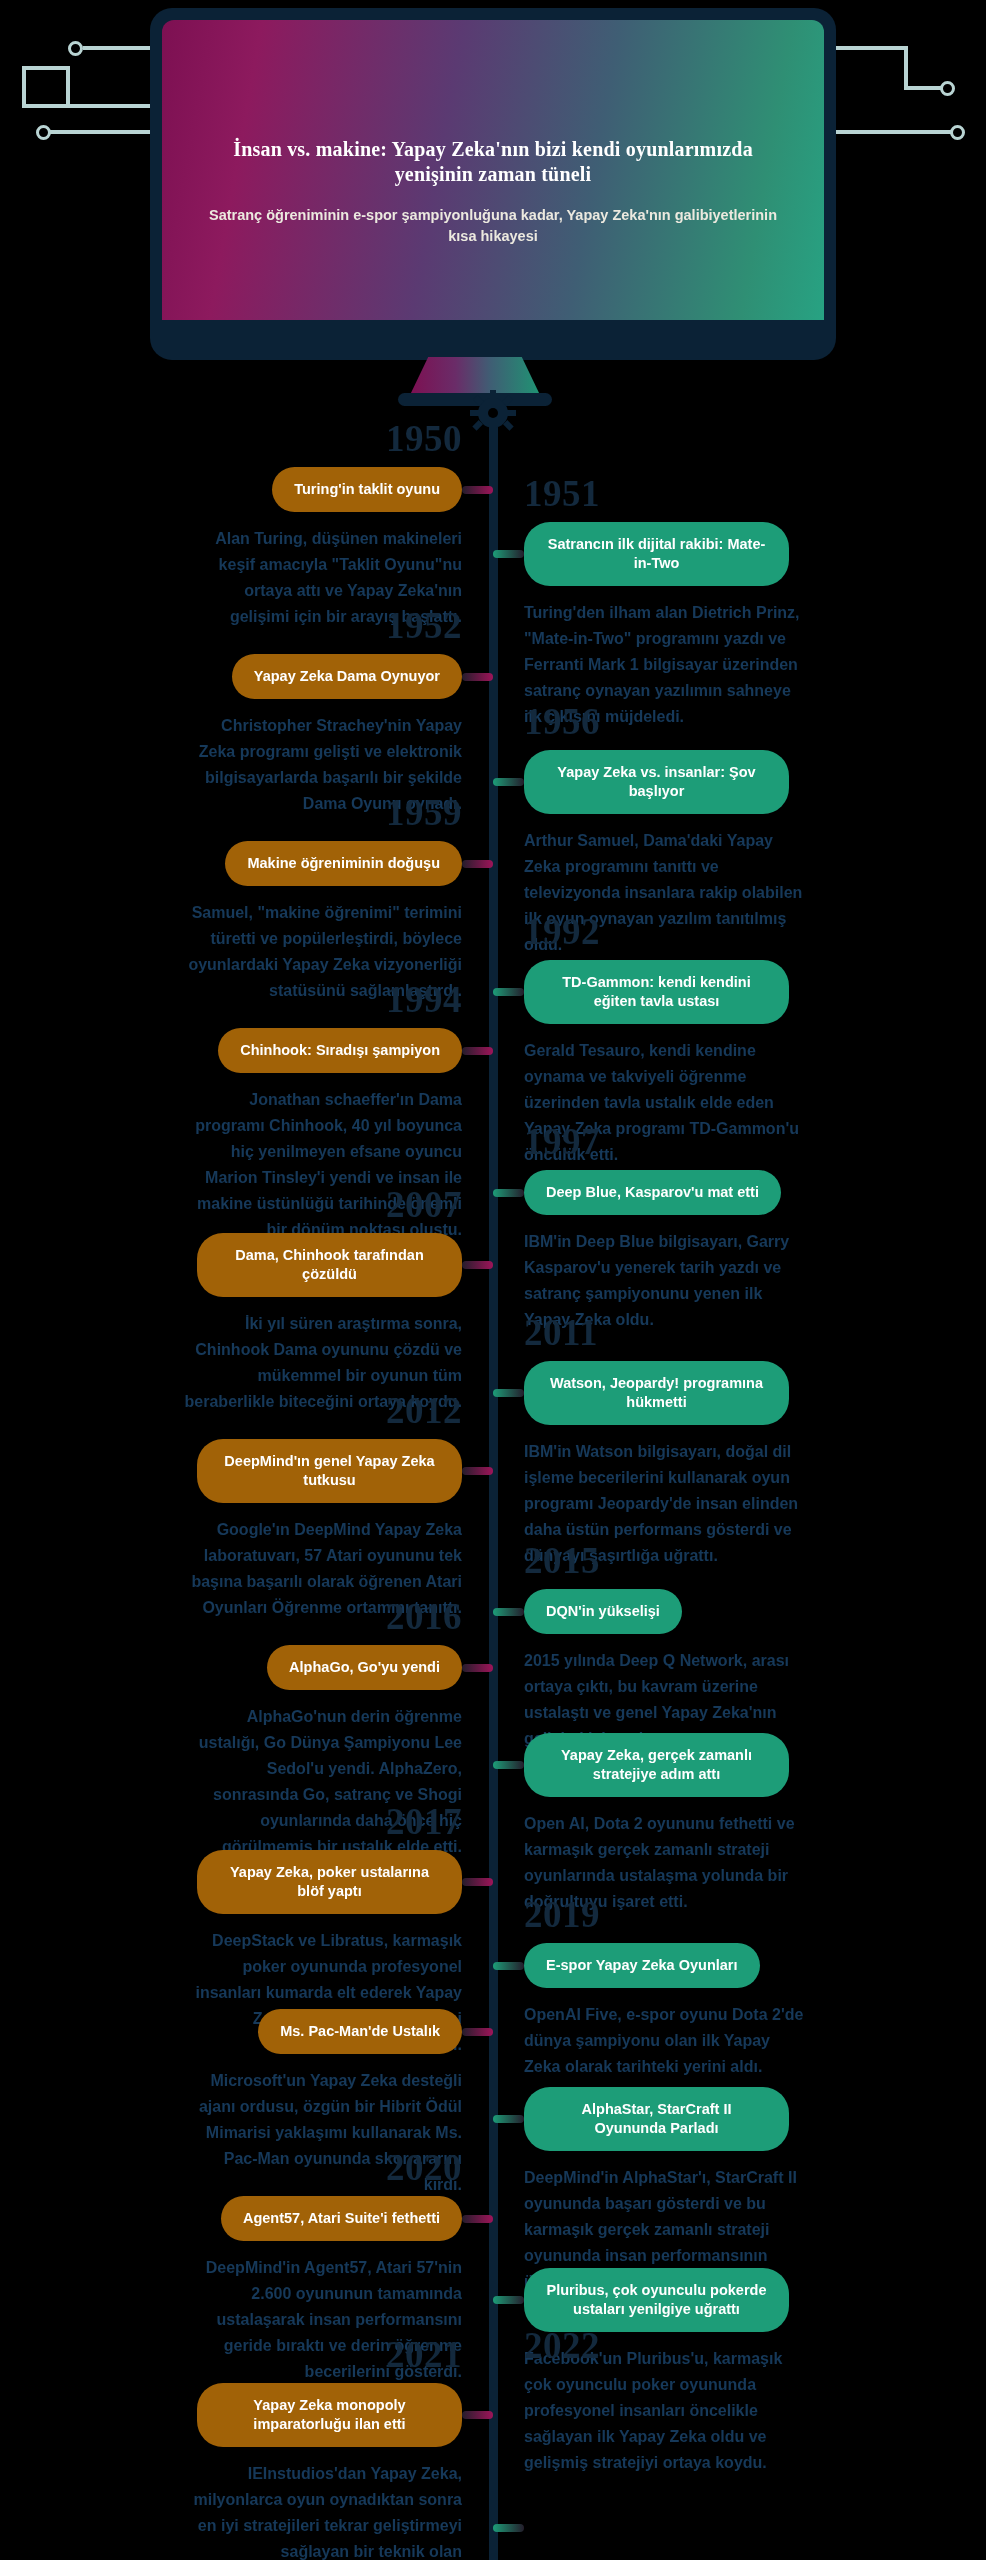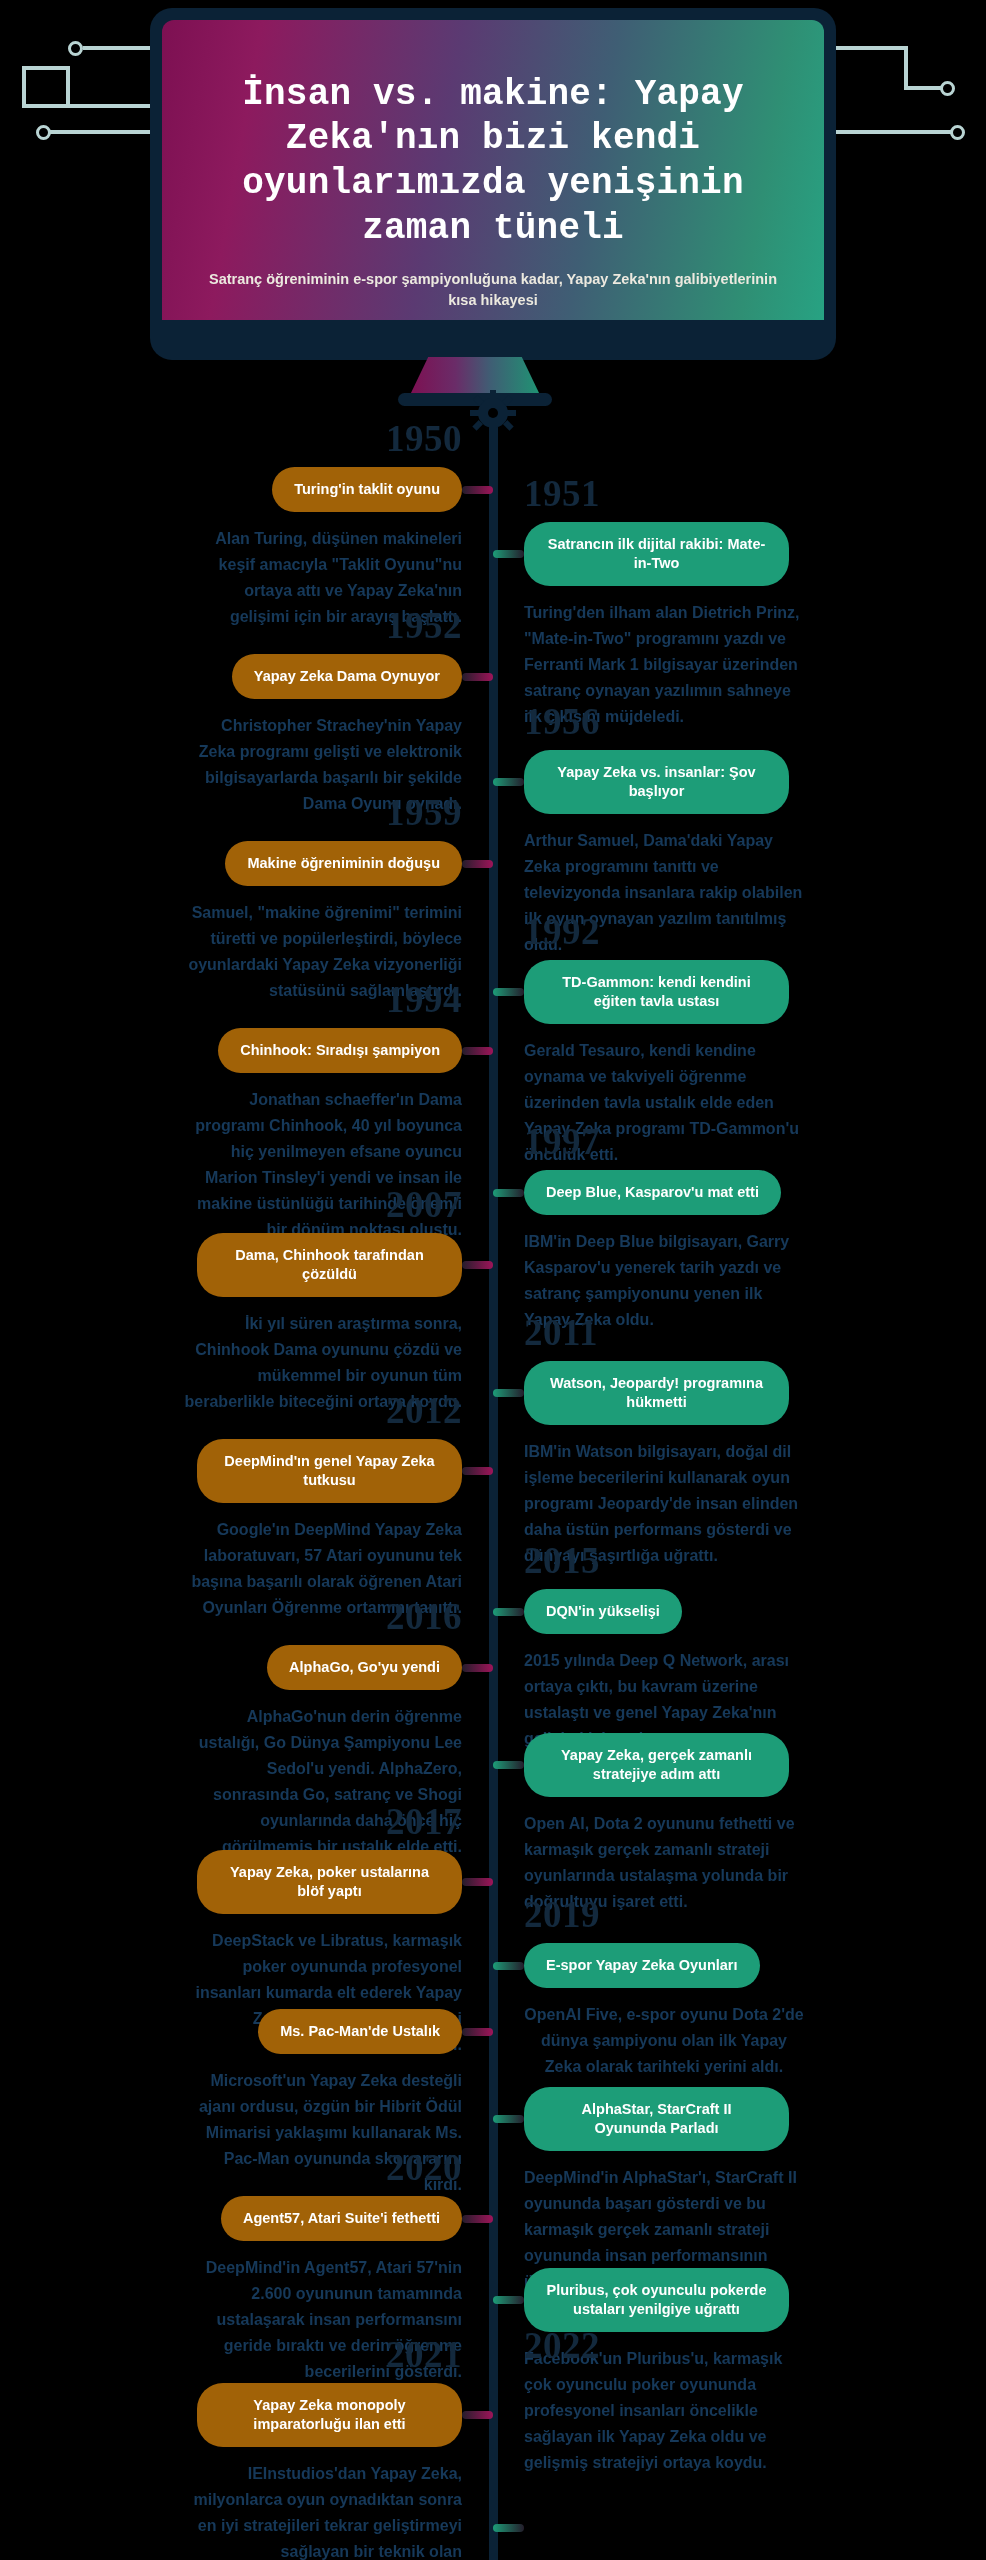--- a/index.html
+++ b/index.html
@@ -22,22 +22,22 @@
   }
   .screen{
     width:100%; height:100%;
     border-radius:12px 12px 0 0;
     background:linear-gradient(100deg,#7d1052 0%, #8d1a5e 14%, #5b3a72 42%, #3f5e74 64%, #2f8f74 88%, #27a383 100%);
     display:flex; flex-direction:column; align-items:center; justify-content:center;
     padding:18px 34px 30px 34px;
   }
   .screen-inner{ width:100%; }
   .main-title{
-    font-family:Liberation Mono, monospace;
-    font-size:36px; line-height:1.24; font-weight:700;
+    font-family:Liberation Serif, serif;
+    font-size:20px; line-height:1.24; font-weight:700;
     color:#ffffff; text-align:center; letter-spacing:.2px;margin-top:40px;
   }
   .main-sub{
     margin-top:18px;
     font-family:"Liberation Sans", sans-serif;
     font-size:14.5px; line-height:1.45; font-weight:700;
     color:#ece9df; text-align:center;
   }
   .monitor-base{
     position:absolute; left:150px; top:320px; width:686px; height:40px;
@@ -176,21 +176,21 @@
     <div class="entry left" style="left: 30px; width: 432px; text-align: right; top: 1609px;"><div style="margin-top: 0px;"><div class="pill magenta">Ms. Pac-Man'de Ustalık</div></div><div class="desc" style="margin-top: 14px; display: inline-block;">Microsoft'un Yapay Zeka desteğli ajanı ordusu, özgün bir Hibrit Ödül Mimarisi yaklaşımı kullanarak Ms. Pac-Man oyununda skor ararını kırdı.</div></div>
     <div class="entry left" style="left: 30px; width: 432px; text-align: right; top: 1749px;"><div class="year">2020</div><div style="margin-top: 10px;"><div class="pill magenta">Agent57, Atari Suite'i fethetti</div></div><div class="desc" style="margin-top: 14px; display: inline-block;">DeepMind'in Agent57, Atari 57'nin 2.600 oyununun tamamında ustalaşarak insan performansını geride bıraktı ve derin öğrenme becerilerini gösterdi.</div></div>
     <div class="entry left" style="left: 30px; width: 432px; text-align: right; top: 1936px;"><div class="year">2021</div><div style="margin-top: 10px;"><div class="pill magenta">Yapay Zeka monopoly imparatorluğu ilan etti</div></div><div class="desc" style="margin-top: 14px; display: inline-block;">IEInstudios'dan Yapay Zeka, milyonlarca oyun oynadıktan sonra en iyi stratejileri tekrar geliştirmeyi sağlayan bir teknik olan "nakrowevolution" (sinirsel evrim) sayesinde Monopoly oyununda ustalaştı.</div></div>
     <div class="entry right" style="left: 524px; width: 432px; text-align: left; top: 75px;"><div class="year">1951</div><div style="margin-top: 10px;"><div class="pill teal">Satrancın ilk dijital rakibi: Mate-in-Two</div></div><div class="desc" style="margin-top: 14px; display: inline-block;">Turing'den ilham alan Dietrich Prinz, "Mate-in-Two" programını yazdı ve Ferranti Mark 1 bilgisayar üzerinden satranç oynayan yazılımın sahneye ilk çıkışını müjdeledi.</div></div>
     <div class="entry right" style="left: 524px; width: 432px; text-align: left; top: 303px;"><div class="year">1956</div><div style="margin-top: 10px;"><div class="pill teal">Yapay Zeka vs. insanlar: Şov başlıyor</div></div><div class="desc" style="margin-top: 14px; display: inline-block;">Arthur Samuel, Dama'daki Yapay Zeka programını tanıttı ve televizyonda insanlara rakip olabilen ilk oyun oynayan yazılım tanıtılmış oldu.</div></div>
     <div class="entry right" style="left: 524px; width: 432px; text-align: left; top: 513px;"><div class="year">1992</div><div style="margin-top: 10px;"><div class="pill teal">TD-Gammon: kendi kendini eğiten tavla ustası</div></div><div class="desc" style="margin-top: 14px; display: inline-block;">Gerald Tesauro, kendi kendine oynama ve takviyeli öğrenme üzerinden tavla ustalık elde eden Yapay Zeka programı TD-Gammon'u öncülük etti.</div></div>
     <div class="entry right" style="left: 524px; width: 432px; text-align: left; top: 723px;"><div class="year">1997</div><div style="margin-top: 10px;"><div class="pill teal">Deep Blue, Kasparov'u mat etti</div></div><div class="desc" style="margin-top: 14px; display: inline-block;">IBM'in Deep Blue bilgisayarı, Garry Kasparov'u yenerek tarih yazdı ve satranç şampiyonunu yenen ilk Yapay Zeka oldu.</div></div>
     <div class="entry right" style="left: 524px; width: 432px; text-align: left; top: 914px;"><div class="year">2011</div><div style="margin-top: 10px;"><div class="pill teal">Watson, Jeopardy! programına hükmetti</div></div><div class="desc" style="margin-top: 14px; display: inline-block;">IBM'in Watson bilgisayarı, doğal dil işleme becerilerini kullanarak oyun programı Jeopardy'de insan elinden daha üstün performans gösterdi ve dünyayı şaşırtlığa uğrattı.</div></div>
     <div class="entry right" style="left: 524px; width: 432px; text-align: left; top: 1142px;"><div class="year">2015</div><div style="margin-top: 10px;"><div class="pill teal">DQN'in yükselişi</div></div><div class="desc" style="margin-top: 14px; display: inline-block;">2015 yılında Deep Q Network, arası ortaya çıktı, bu kavram üzerine ustalaştı ve genel Yapay Zeka'nın gelişimi için yol açtı.</div></div>
     <div class="entry right" style="left: 524px; width: 432px; text-align: left; top: 1333px;"><div style="margin-top: 0px;"><div class="pill teal">Yapay Zeka, gerçek zamanlı stratejiye adım attı</div></div><div class="desc" style="margin-top: 14px; display: inline-block;">Open AI, Dota 2 oyununu fethetti ve karmaşık gerçek zamanlı strateji oyunlarında ustalaşma yolunda bir doğrultuyu işaret etti.</div></div>
-    <div class="entry right" style="left: 524px; width: 432px; text-align: left; top: 1496px;"><div class="year">2019</div><div style="margin-top: 10px;"><div class="pill teal">E-spor Yapay Zeka Oyunları</div></div><div class="desc" style="margin-top: 14px; display: inline-block; text-align: center;">OpenAI Five, e-spor oyunu Dota 2'de dünya şampiyonu olan ilk Yapay Zeka olarak tarihteki yerini aldı.</div></div>
+    <div class="entry right" style="left: 524px; width: 432px; text-align: left; top: 1496px;"><div class="year">2019</div><div style="margin-top: 10px;"><div class="pill teal">E-spor Yapay Zeka Oyunları</div></div><div class="desc" style="margin-top: 14px; display: inline-block;">OpenAI Five, e-spor oyunu Dota 2'de dünya şampiyonu olan ilk Yapay Zeka olarak tarihteki yerini aldı.</div></div>
     <div class="entry right" style="left: 524px; width: 432px; text-align: left; top: 1687px;"><div style="margin-top: 0px;"><div class="pill teal">AlphaStar, StarCraft II Oyununda Parladı</div></div><div class="desc" style="margin-top: 14px; display: inline-block;">DeepMind'in AlphaStar'ı, StarCraft II oyununda başarı gösterdi ve bu karmaşık gerçek zamanlı strateji oyununda insan performansının üzerine çıktı.</div></div>
     <div class="entry right" style="left: 524px; width: 432px; text-align: left; top: 1868px;"><div style="margin-top: 0px;"><div class="pill teal">Pluribus, çok oyunculu pokerde ustaları yenilgiye uğrattı</div></div><div class="desc" style="margin-top: 14px; display: inline-block;">Facebook'un Pluribus'u, karmaşık çok oyunculu poker oyununda profesyonel insanları öncelikle sağlayan ilk Yapay Zeka oldu ve gelişmiş stratejiyi ortaya koydu.</div></div>
     <div class="entry right" style="left: 524px; width: 432px; text-align: left; top: 1927px;">
       <div class="year">2022</div>
     </div>
     <div class="connector magenta" style="left: 462px; width: 31px; background: linear-gradient(90deg, rgb(36, 29, 43) 0%, rgb(158, 20, 89) 100%); top: 85.5625px;"></div>
     <div class="connector magenta" style="left: 462px; width: 31px; background: linear-gradient(90deg, rgb(36, 29, 43) 0%, rgb(158, 20, 89) 100%); top: 272.562px;"></div>
     <div class="connector magenta" style="left: 462px; width: 31px; background: linear-gradient(90deg, rgb(36, 29, 43) 0%, rgb(158, 20, 89) 100%); top: 459.562px;"></div>
     <div class="connector magenta" style="left: 462px; width: 31px; background: linear-gradient(90deg, rgb(36, 29, 43) 0%, rgb(158, 20, 89) 100%); top: 646.562px;"></div>
     <div class="connector magenta" style="left: 462px; width: 31px; background: linear-gradient(90deg, rgb(36, 29, 43) 0%, rgb(158, 20, 89) 100%); top: 861.125px;"></div>

